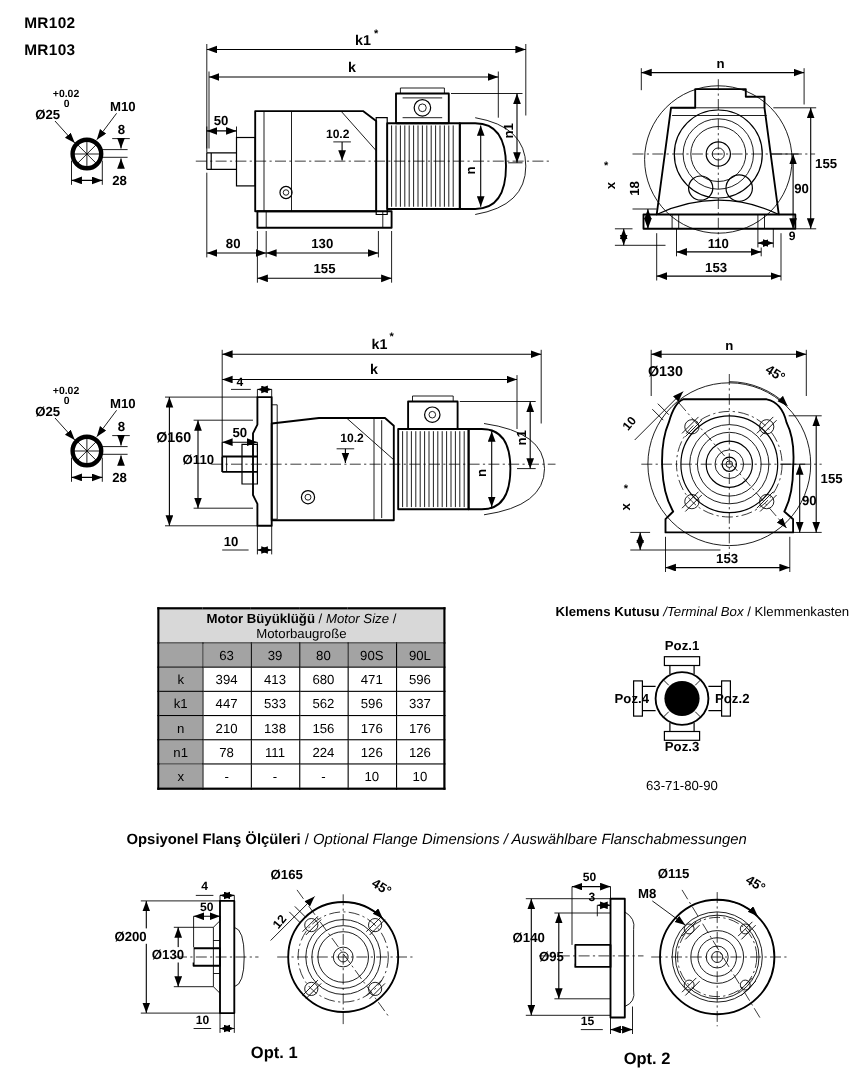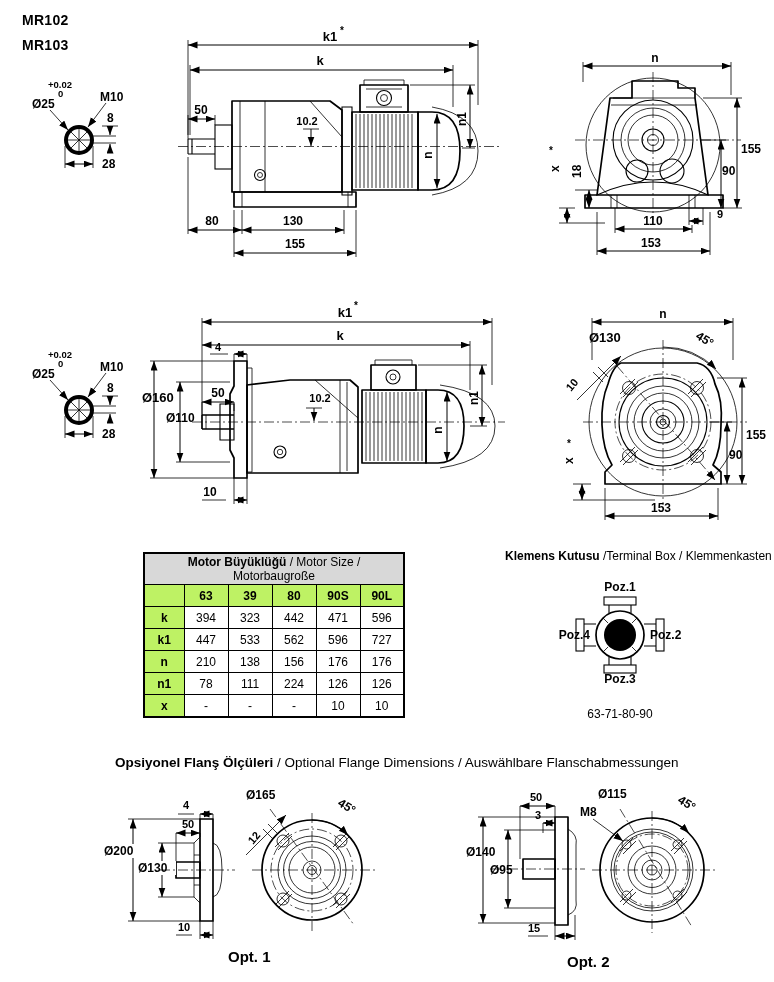--- a/index.html
+++ b/index.html
@@ -11,22 +11,22 @@
   .t9{font-size:9.5px}.t10{font-size:10px}.t11{font-size:11px}.t12{font-size:12px}
   .t13{font-size:13px}.t15{font-size:15px}
   .ol{fill:none;stroke:#000;stroke-width:1.7;stroke-linejoin:round;}
   .md{fill:none;stroke:#000;stroke-width:1.1;}
   .tn{fill:none;stroke:#000;stroke-width:.8;}
   .dim{fill:none;stroke:#000;stroke-width:1;}
   .cl{fill:none;stroke:#000;stroke-width:.7;stroke-dasharray:10 3 2 3;}
   .size-table{border-collapse:collapse;table-layout:fixed;font-size:12px;border:2px solid #000;}
   .size-table td{border:1px solid #000;text-align:center;height:21px;padding:0 3px;overflow:hidden;}
   .size-table td.ttl{background:#d8d8d8;height:30px;}
-  .size-table td.hd{background:#bef264;font-weight:bold;}
-  .b{font-weight:bold;} .i{}
+  .size-table td.hd{background:#a3a3a3;font-weight:normal;}
+  .b{font-weight:bold;} .i{font-style:italic;}
   .sec-head{font-size:12px;white-space:nowrap;}
   .flange-head{font-size:13.5px;white-space:nowrap;}
 </style>
 </head>
 <body>
 
 <div class="page">
 
   <div class="abs model-title" style="left:22px;top:8px">
     <div>MR102</div>
@@ -304,32 +304,32 @@
         <td class="hd"></td>
         <td class="hd">63</td>
         <td class="hd">39</td>
         <td class="hd">80</td>
         <td class="hd">90S</td>
         <td class="hd">90L</td>
       </tr>
       <tr>
         <td class="hd">k</td>
         <td>394</td>
-        <td>323</td>
-        <td>442</td>
+        <td>413</td>
+        <td>680</td>
         <td>471</td>
         <td>596</td>
       </tr>
       <tr>
         <td class="hd">k1</td>
         <td>447</td>
         <td>533</td>
         <td>562</td>
         <td>596</td>
-        <td>727</td>
+        <td>337</td>
       </tr>
       <tr>
         <td class="hd">n</td>
         <td>210</td>
         <td>138</td>
         <td>156</td>
         <td>176</td>
         <td>176</td>
       </tr>
       <tr>

